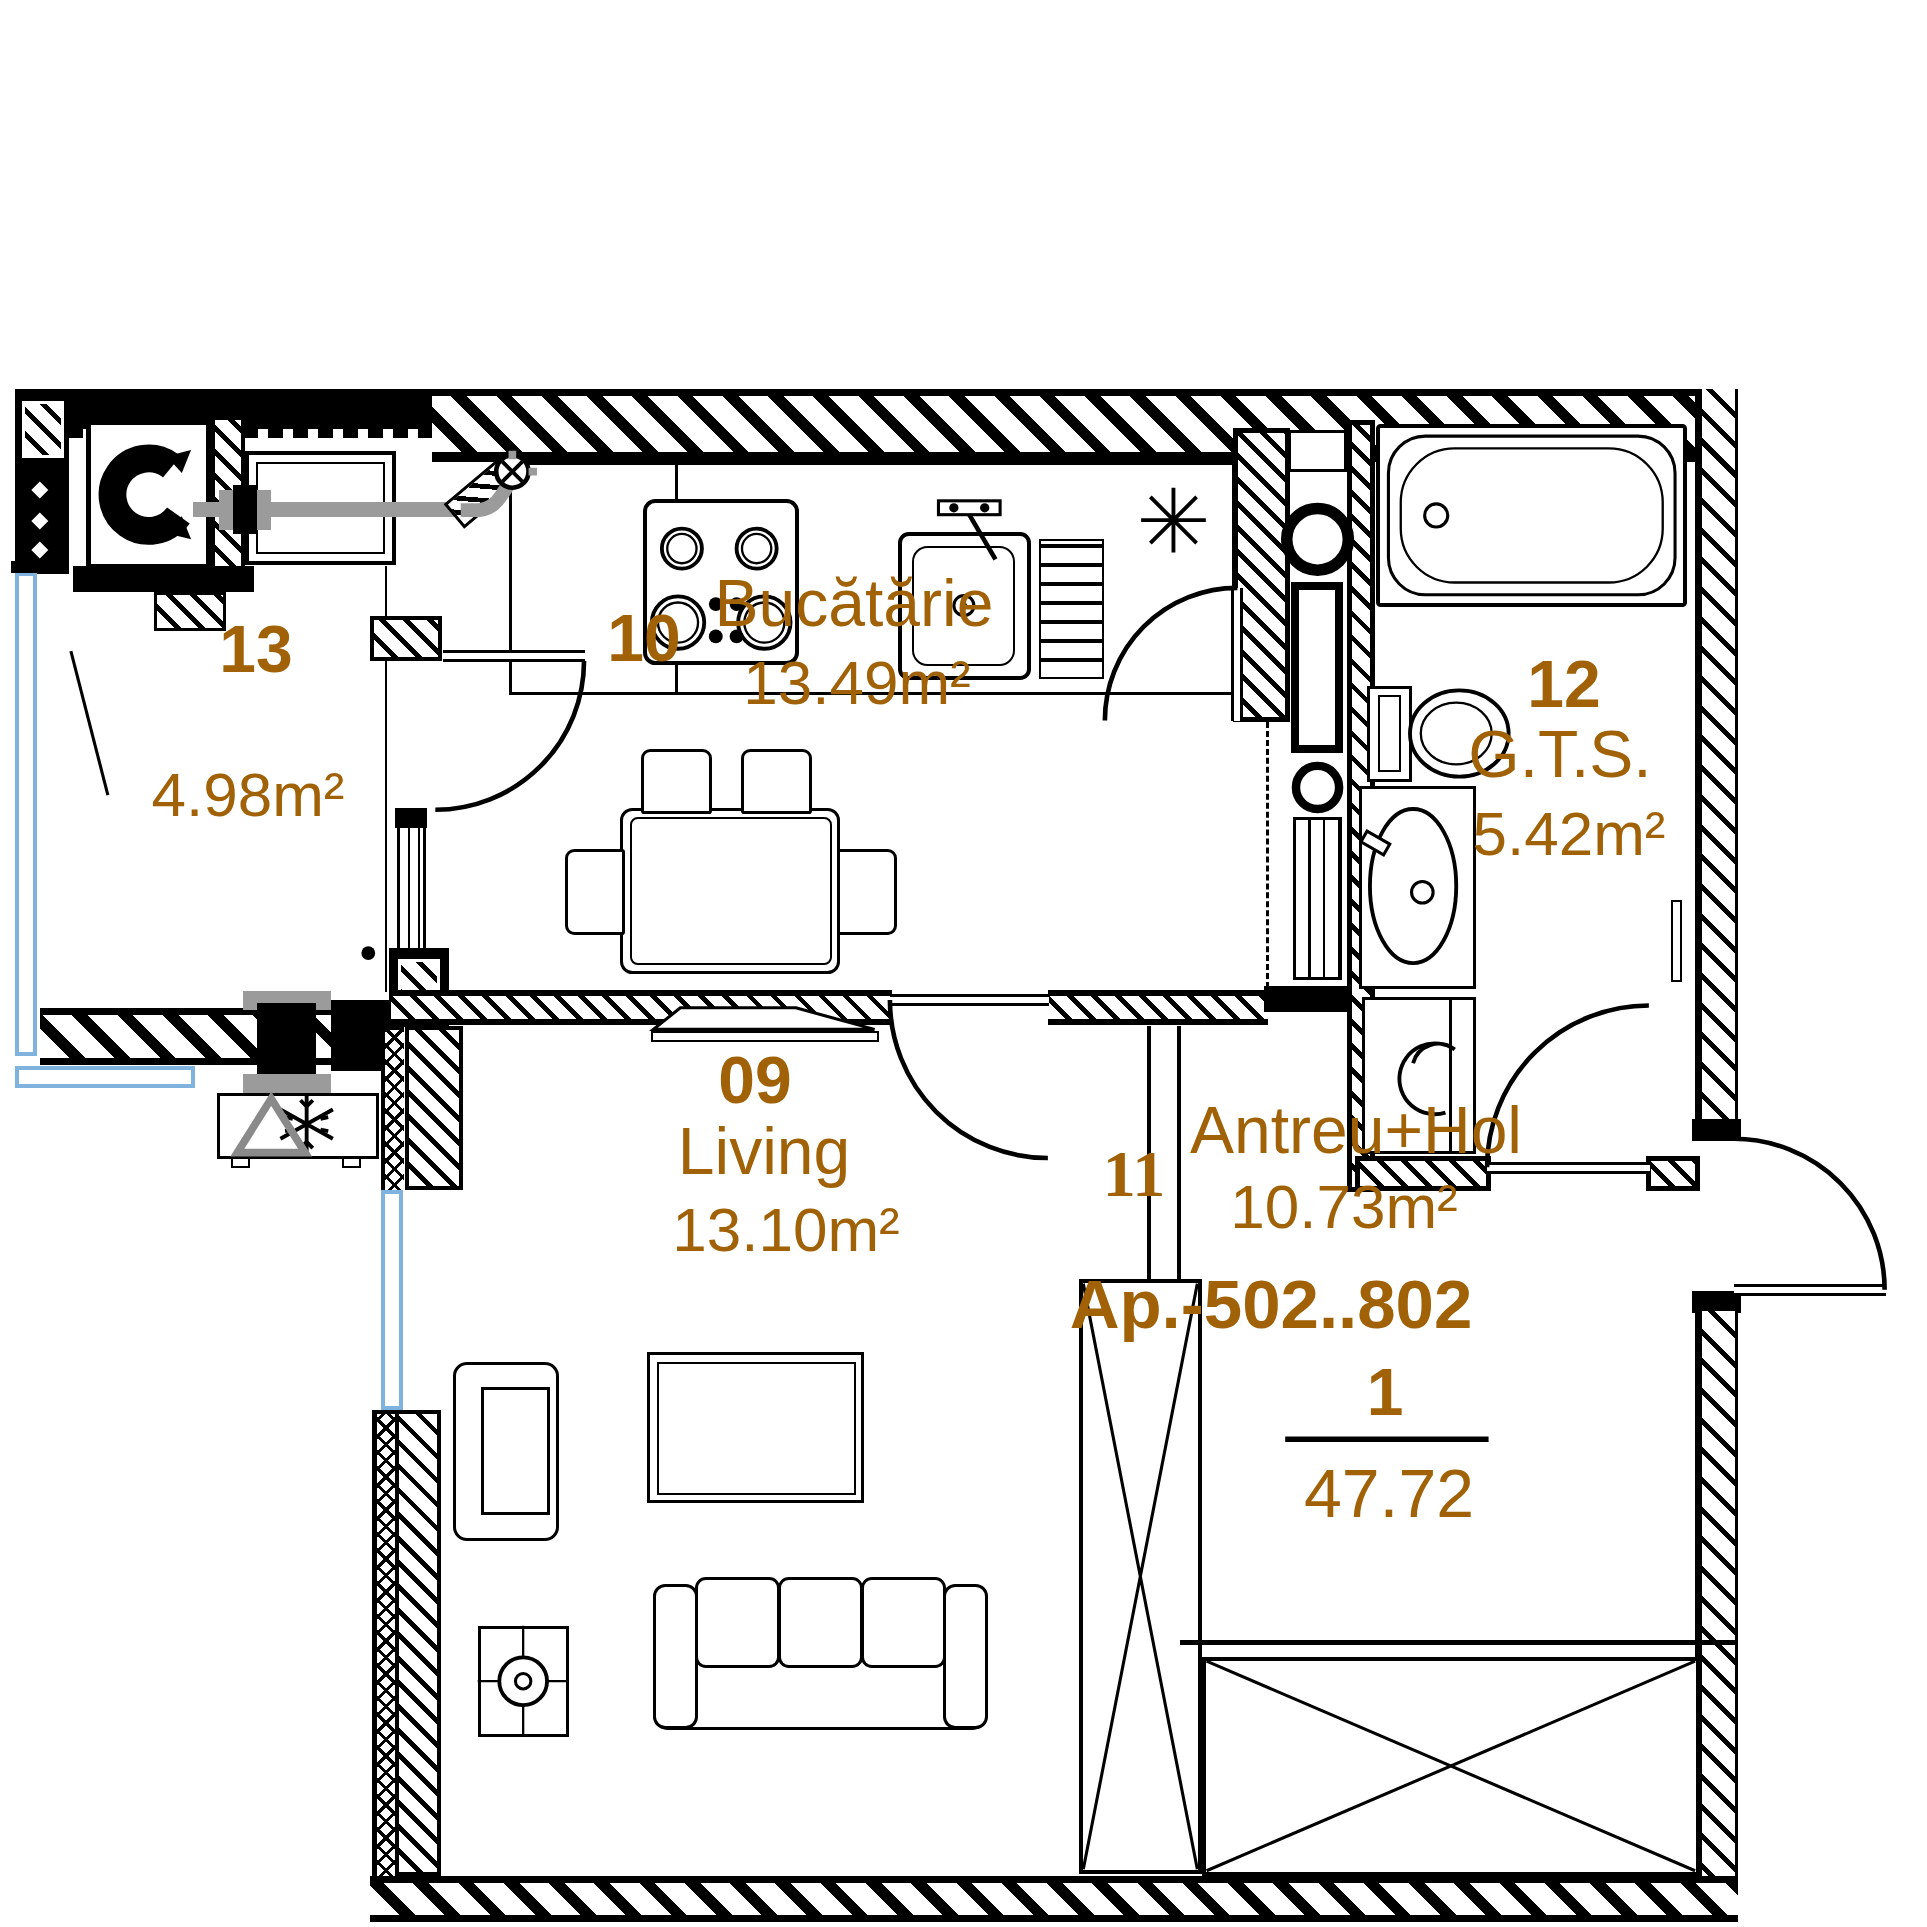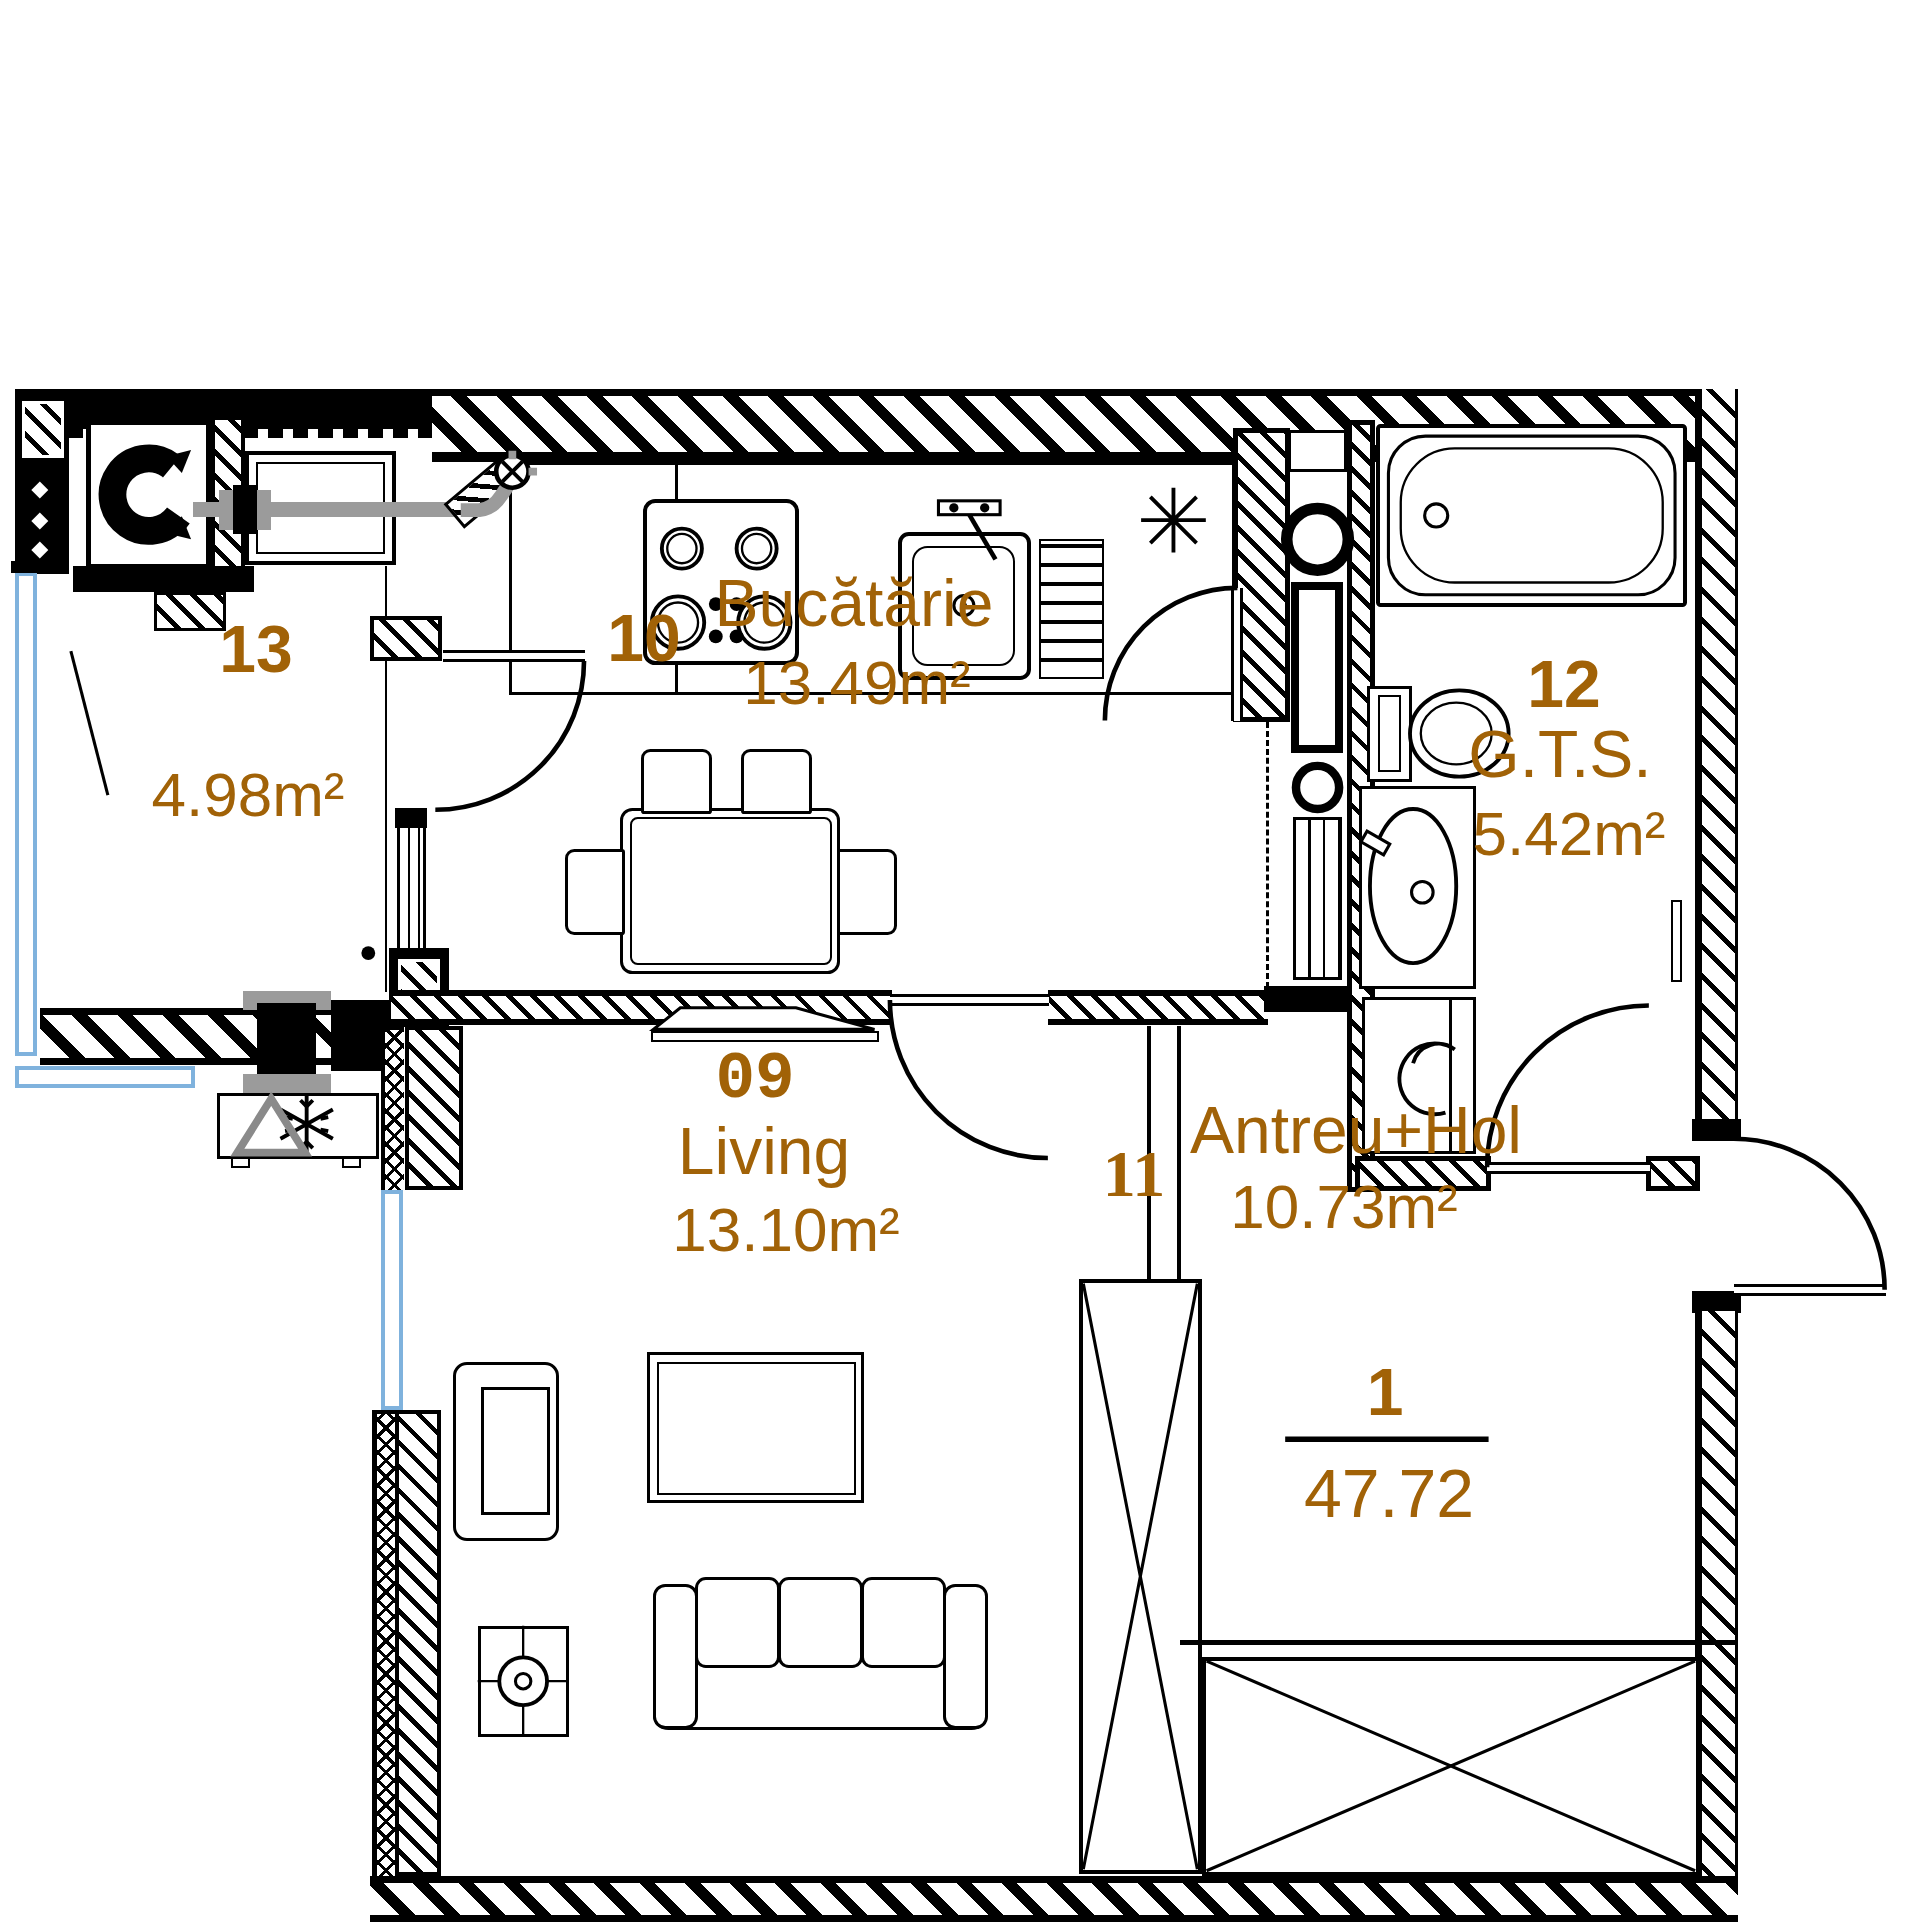--- a/index.html
+++ b/index.html
@@ -232,25 +232,26 @@
   <div class="lbl area" style="left:248px;top:795px;">4.98m²</div>
 
   <div class="lbl num" style="left:644px;top:638px;">10</div>
   <div class="lbl name" style="left:854px;top:603px;">Bucătărie</div>
   <div class="lbl area" style="left:857px;top:683px;">13.49m²</div>
 
   <div class="lbl num" style="left:1564px;top:684px;">12</div>
   <div class="lbl name" style="left:1560px;top:754px;">G.T.S.</div>
   <div class="lbl area" style="left:1569px;top:834px;">5.42m²</div>
 
-  <div class="lbl num" style="left:755px;top:1080px;font-family:Liberation Mono, monospace;">09</div>
+  <div class="lbl num" style="left:755px;top:1080px;">09</div>
   <div class="lbl name" style="left:764px;top:1151px;">Living</div>
   <div class="lbl area" style="left:786px;top:1230px;">13.10m²</div>
 
   <div class="lbl num" style="left:1134px;top:1174px;font-family:Liberation Serif, serif;">11</div>
   <div class="lbl name" style="left:1356px;top:1130px;">Antreu+Hol</div>
   <div class="lbl area" style="left:1344px;top:1207px;">10.73m²</div>
 
+  <div class="lbl apid" style="left:1271px;top:1304px;">Ap.-502..802</div>
   <div class="lbl num" style="left:1385px;top:1392px;">1</div>
   <div class="lbl tot" style="left:1389px;top:1493px;">47.72</div>
 
 </div>
 
 
 </body></html>

